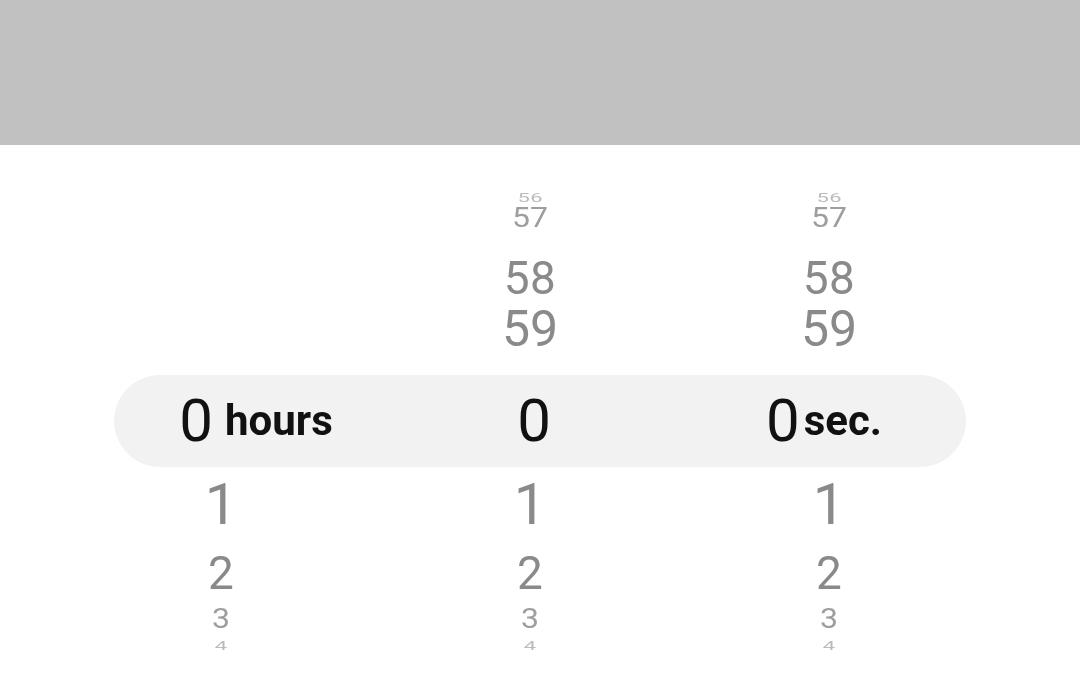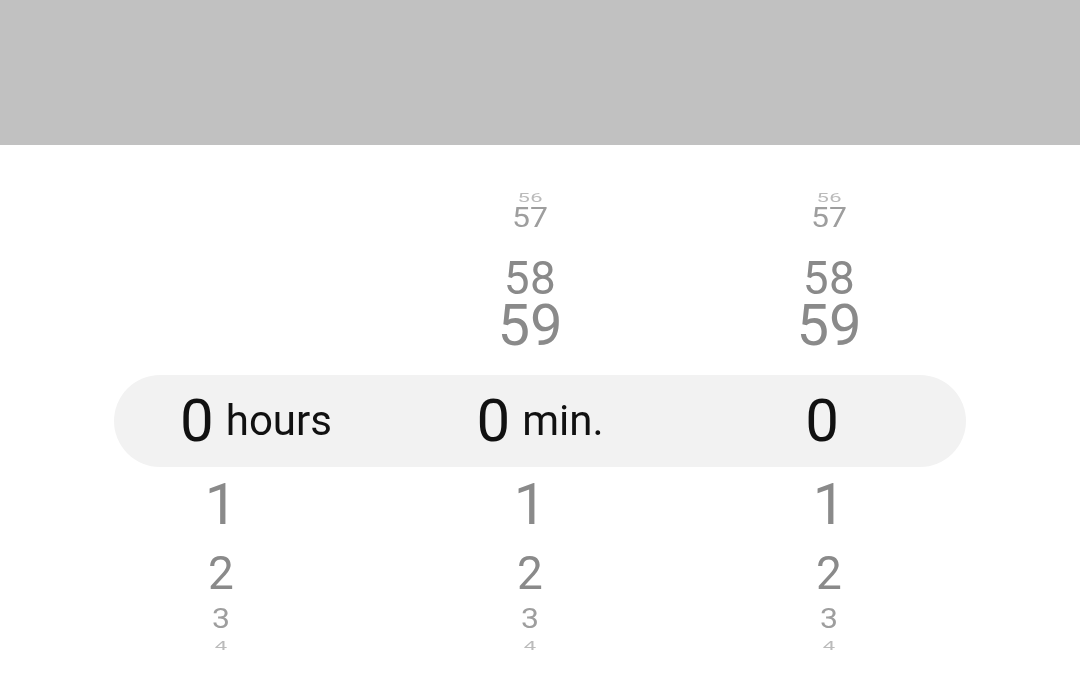--- a/index.html
+++ b/index.html
@@ -60,21 +60,21 @@
     font-variant-numeric: lining-nums;
   }
   .col.hours .num { transform: translateX(-95px); }
   .col.minutes .num { transform: translateX(-70px); }
   .col.seconds .num { transform: translateX(-55px); }
 
   
   .r-m4 { top: 42px;  font-size: 22px; color: #bbbbbb; transform-origin: center; }
   .r-m3 { top: 57px;  font-size: 32px; color: #9e9e9e; }
   .r-m2 { top: 110px; font-size: 46px; color: #8a8a8a; }
-  .r-m1 { top: 151px; font-size: 58px; color: #8a8a8a; }
+  .r-m1 { top: 159px; font-size: 50px; color: #8a8a8a; }
   .r-p1 { top: 330px; font-size: 58px; color: #8a8a8a; }
   .r-p2 { top: 405px; font-size: 46px; color: #8a8a8a; }
   .r-p3 { top: 458px; font-size: 32px; color: #9e9e9e; }
   .r-p4 { top: 490px; font-size: 22px; color: #bbbbbb; }
   .col.minutes .r-m4 { transform: translateX(-70px) scaleY(0.55); }
   .col.seconds .r-m4 { transform: translateX(-55px) scaleY(0.55); }
   .col.hours .r-p4 { transform: translateX(-95px) scaleY(0.55); }
   .col.minutes .r-p4 { transform: translateX(-70px) scaleY(0.55); }
   .col.seconds .r-p4 { transform: translateX(-55px) scaleY(0.55); }
   .col.minutes .r-m3 { transform: translateX(-70px) scaleY(0.85); }
@@ -102,21 +102,21 @@
   }
   .sel-num {
     font-size: 60px;
     font-weight: 400;
     color: #111111;
     line-height: 1;
     margin-right: 12px;
   }
   .sel-label {
     font-size: 42px;
-    font-weight: 400;
+    font-weight: 700;
     color: #111111;
     line-height: 1;
   }
   .sel-col.seconds .sel-num { margin-right: 4px; }
 
 </style>
 </head>
 <body>
 
 <div class="top-bar"></div>
@@ -158,20 +158,20 @@
 
   </div>
 
   <div class="sel-content">
     <div class="sel-col hours">
       <span class="sel-num">0</span>
       <span class="sel-label">hours</span>
     </div>
     <div class="sel-col minutes">
       <span class="sel-num">0</span>
-      <span class="sel-label">min.</span>
     </div>
     <div class="sel-col seconds">
       <span class="sel-num">0</span>
+      <span class="sel-label">sec.</span>
     </div>
   </div>
 
 </div>
 
 </body></html>

